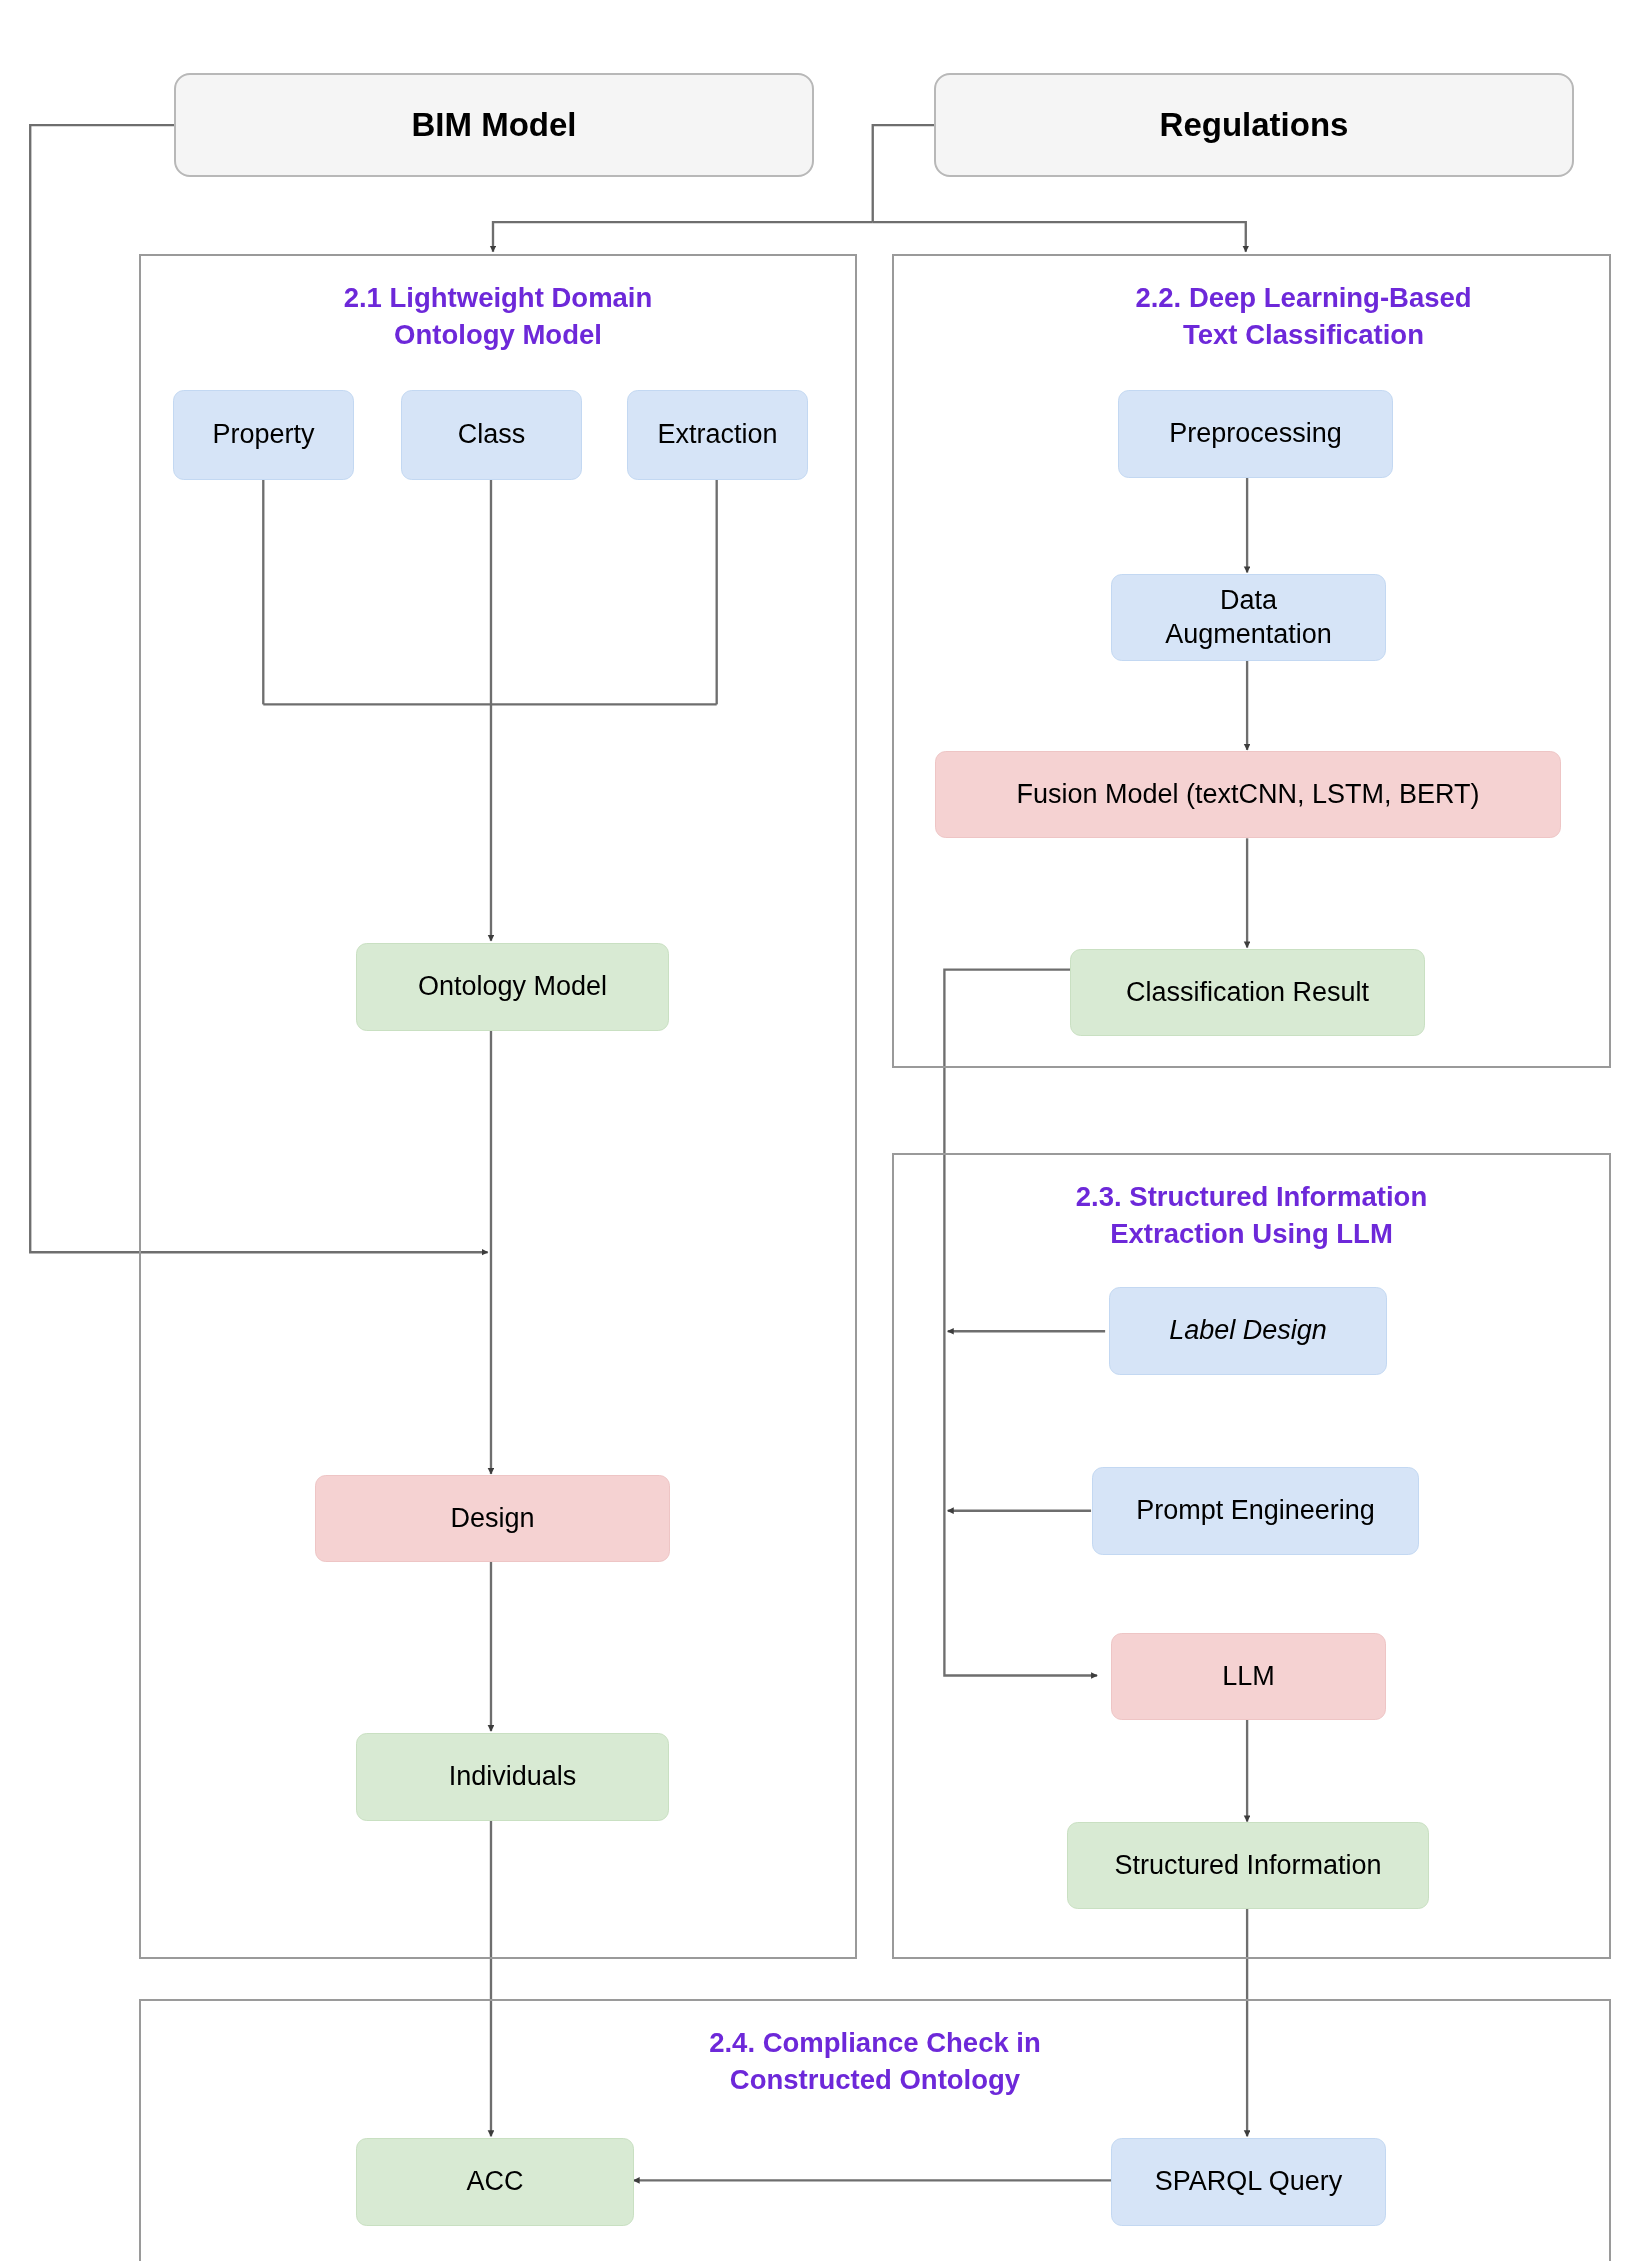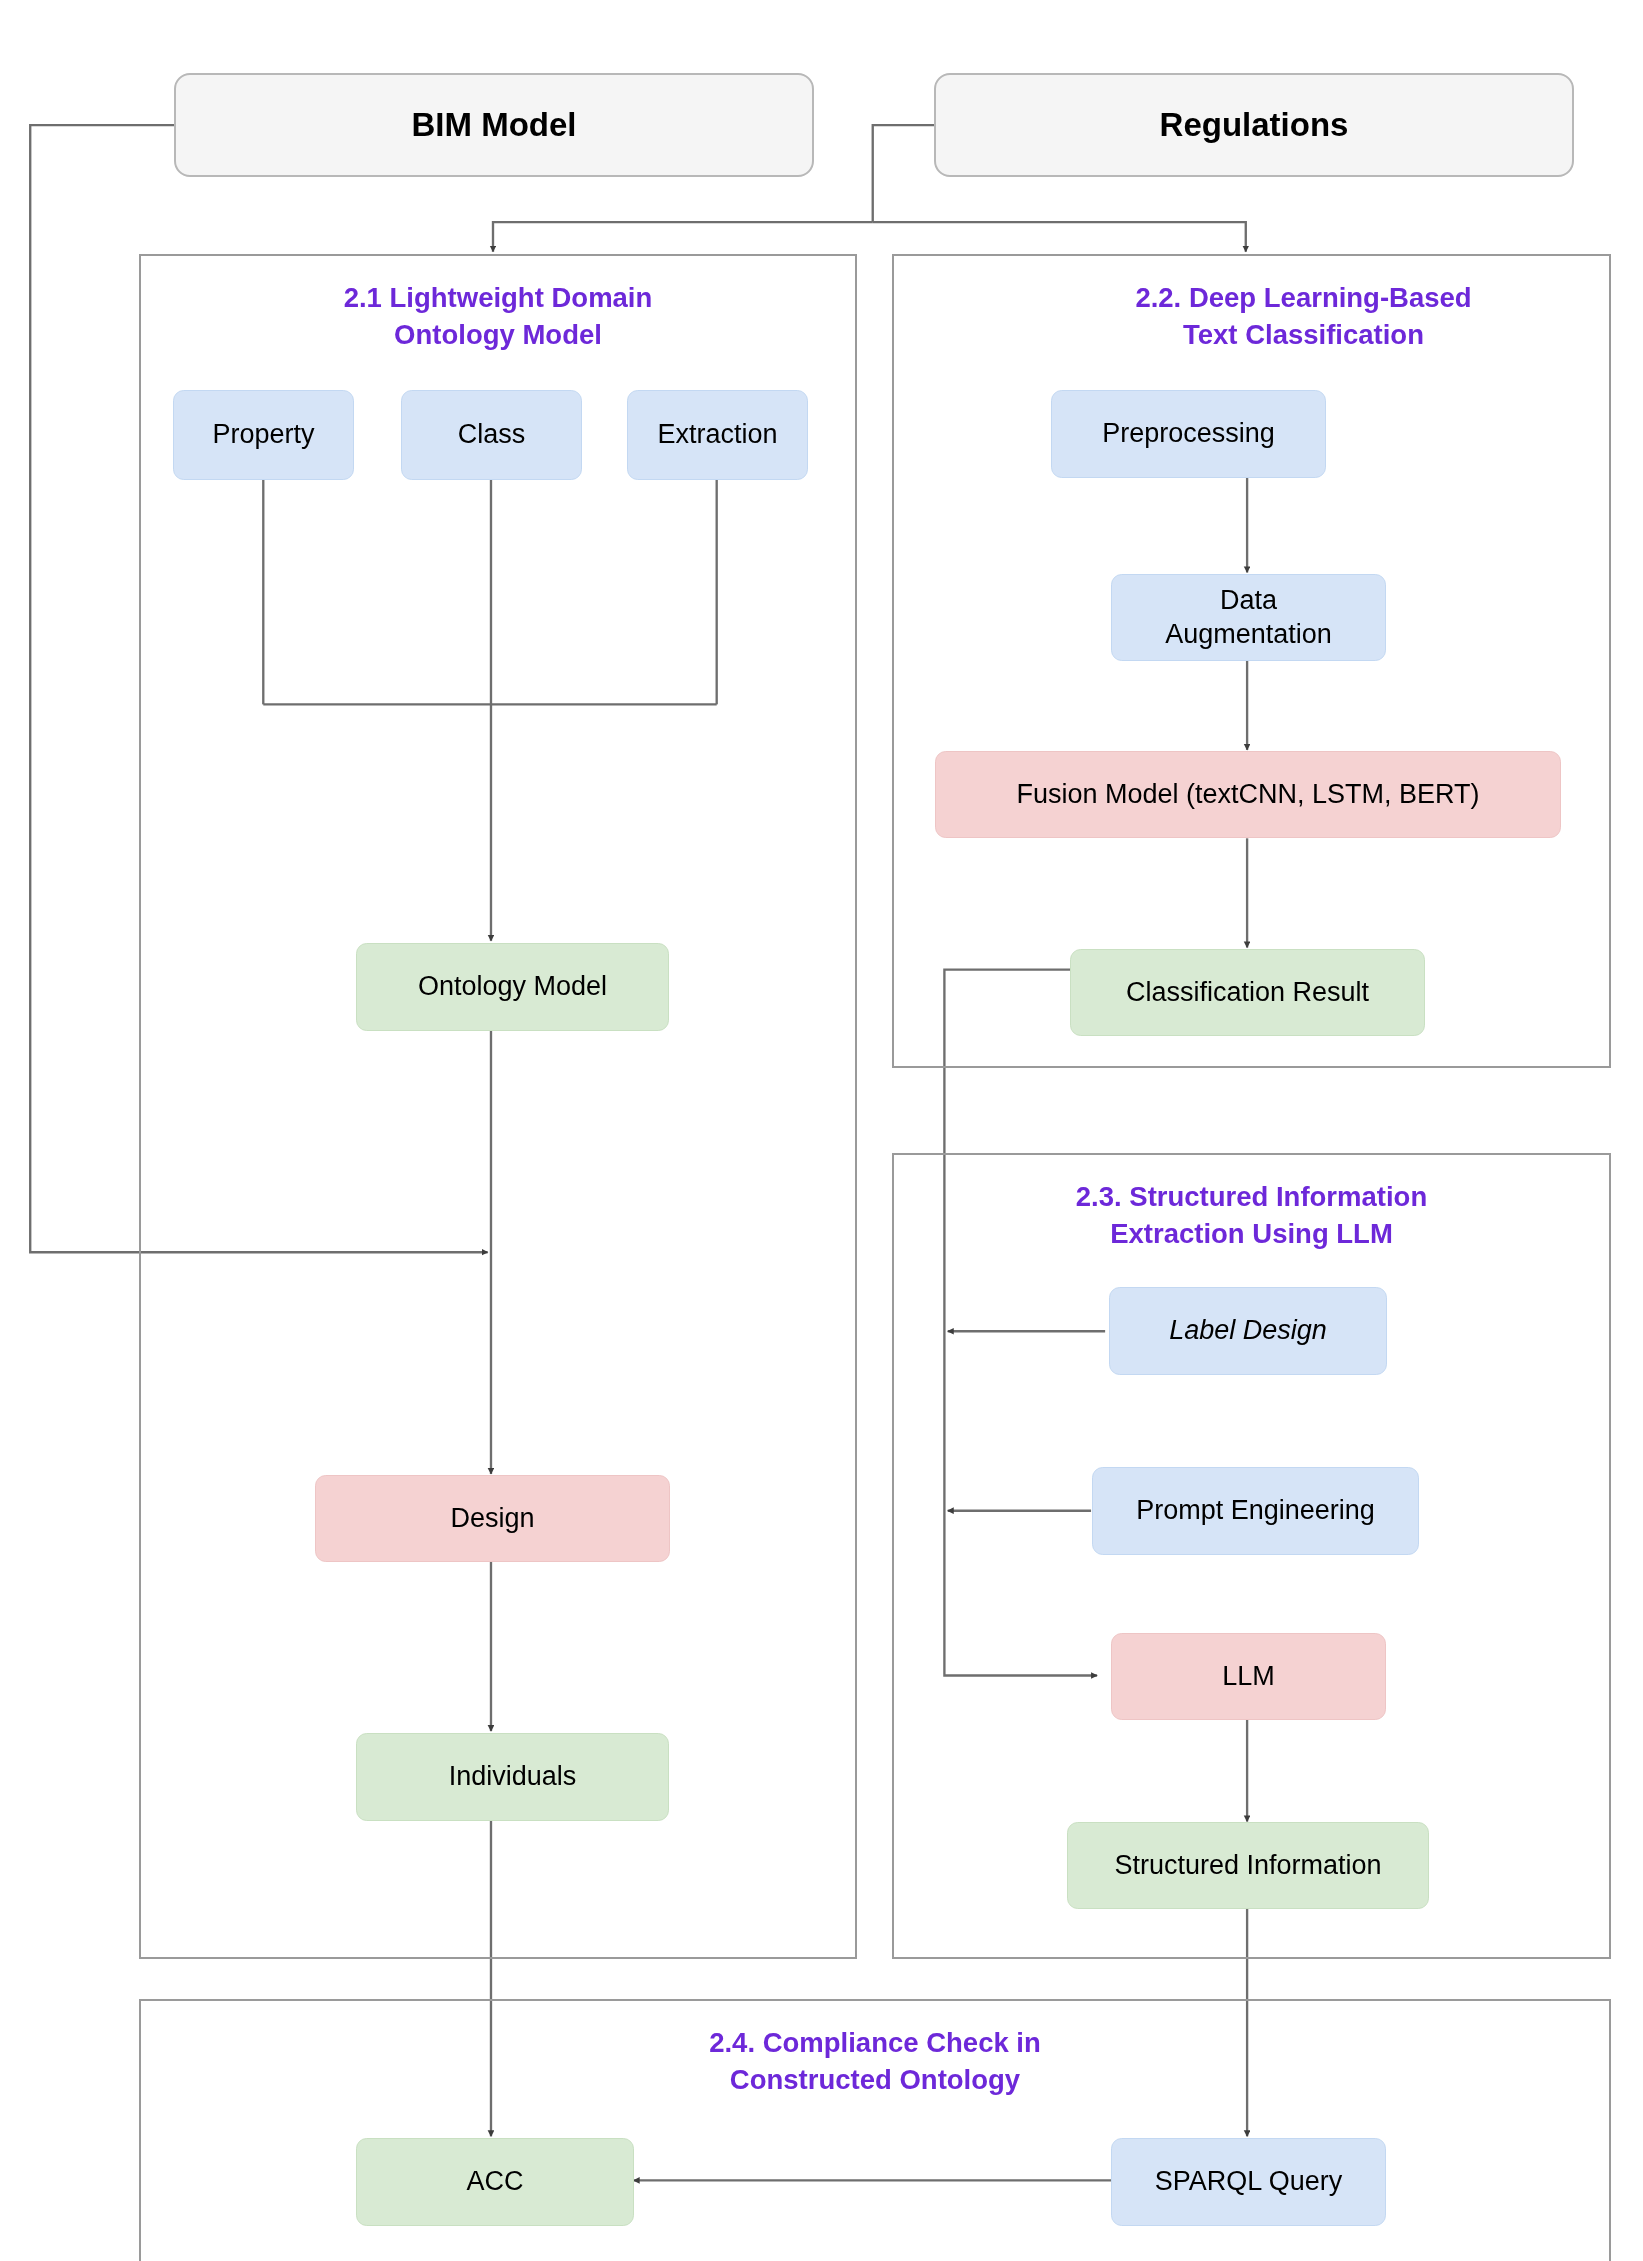--- a/index.html
+++ b/index.html
@@ -152,21 +152,21 @@
   </div>
 
   <div class="node green" style="left:356px; top:1693px; width:313px; height:88px;">
     <span>Individuals</span>
   </div>
 
   <div class="panel" style="left:892px; top:214px; width:719px; height:814px;"></div>
   <div class="panel-title" style="left:944px; top:240px; width:719px;">2.2. Deep Learning-Based
 Text Classification</div>
 
-  <div class="node blue" style="left:1051px; top:350px; width:275px; height:88px;">
+  <div class="node blue" style="left:1118px; top:350px; width:275px; height:88px;">
     <span>Preprocessing</span>
   </div>
 
   <div class="node blue" style="left:1111px; top:534px; width:275px; height:87px;">
     <span>Data
 Augmentation</span>
   </div>
 
   <div class="node pink" style="left:935px; top:711px; width:626px; height:87px;">
     <span>Fusion Model (textCNN, LSTM, BERT)</span>

